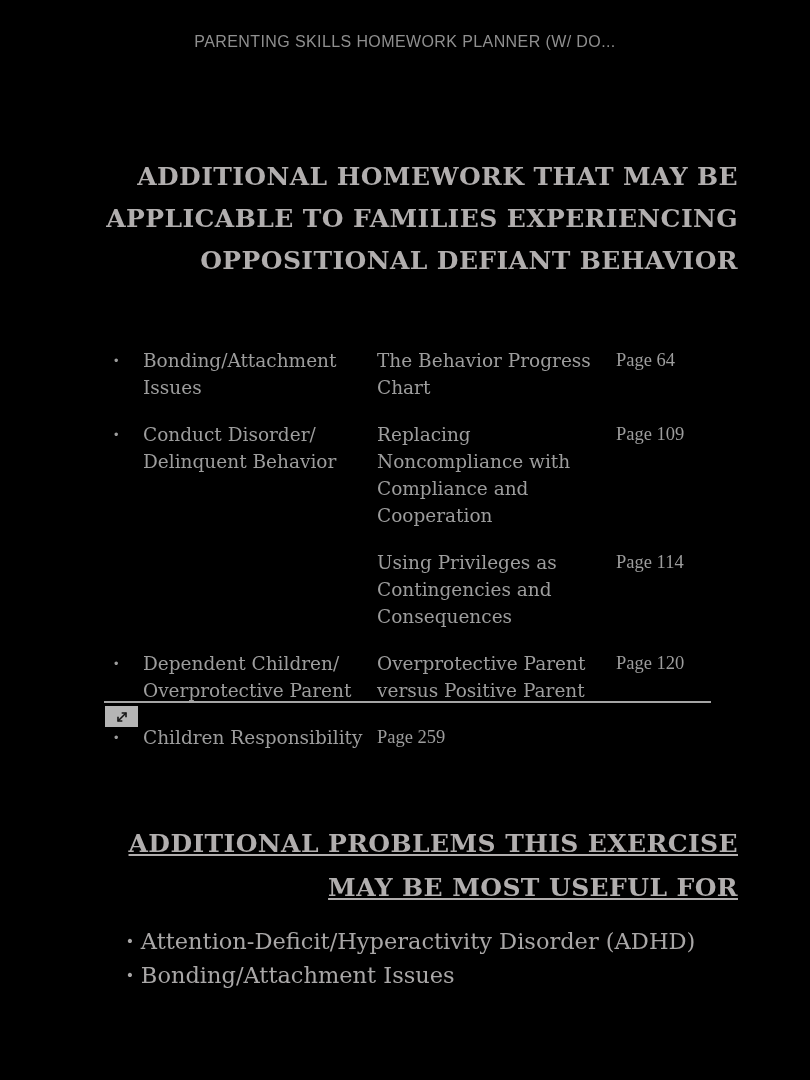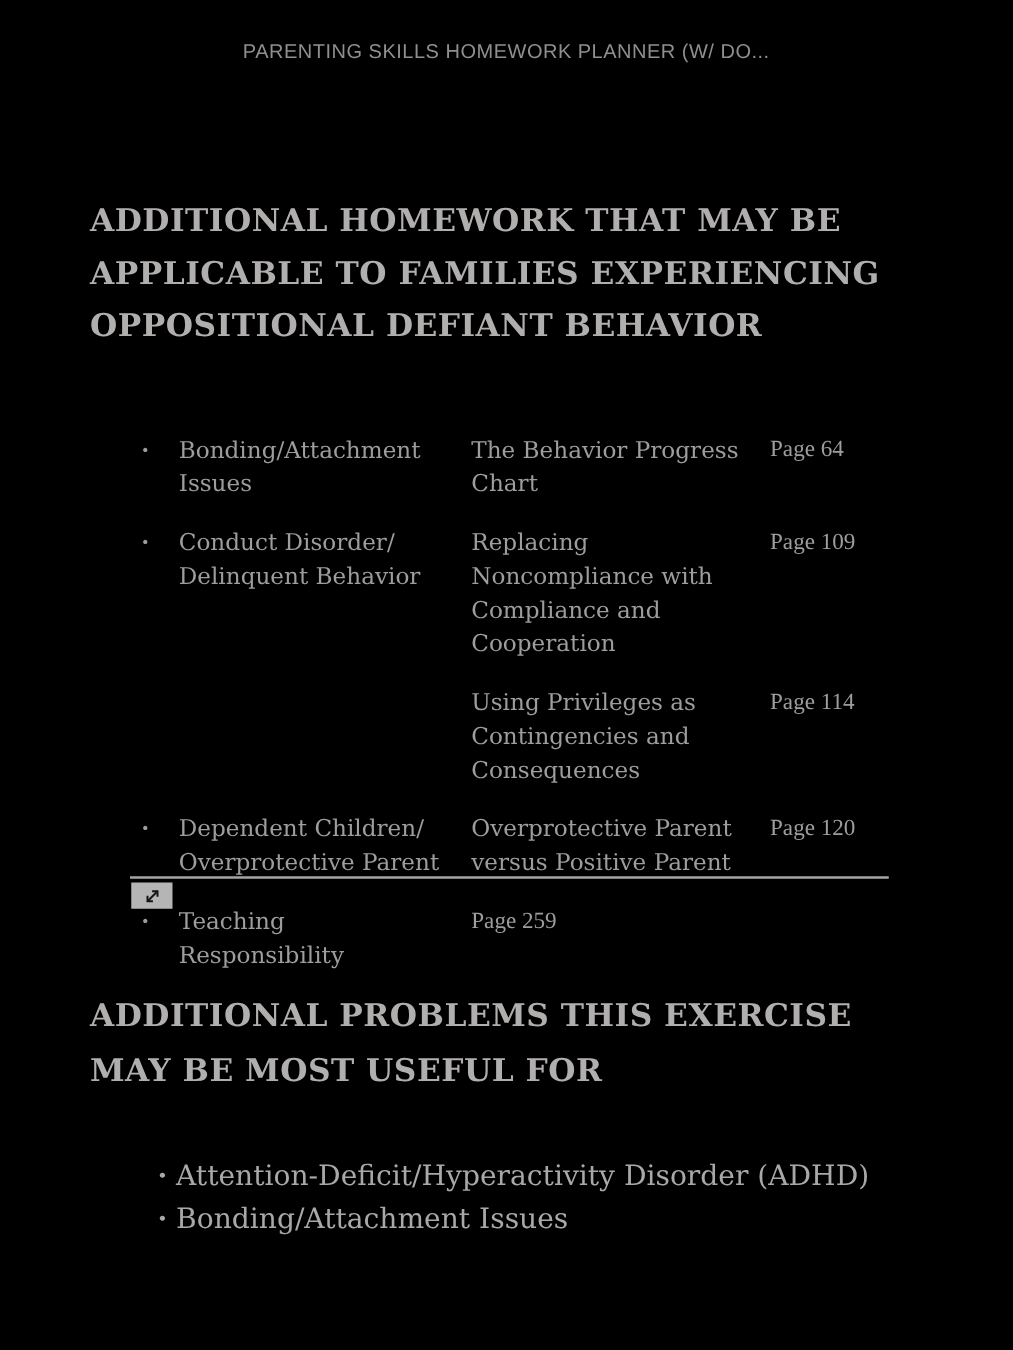--- a/index.html
+++ b/index.html
@@ -11,26 +11,26 @@
   body{
     width:810px;height:1080px;position:relative;overflow:hidden;
     font-family:"DejaVu Serif", serif;
   }
   .top-bar{
     position:absolute;top:33px;left:0;right:0;text-align:center;
     font-family:"Liberation Sans", sans-serif;font-size:16px;letter-spacing:.4px;
     color:var(--c-header);
   }
   .heading{
-    position:absolute;left:72px;right:72px;text-align:left;
+    position:absolute;left:72px;right:72px;text-align:right;
     font-family:"DejaVu Serif", serif;font-weight:700;font-size:25px;
     color:var(--c-heading);letter-spacing:.4px;
   }
   .heading-1{top:156px;line-height:42px;}
-  .heading-2{top:791px;line-height:44px;}
+  .heading-2{top:822px;line-height:44px;text-decoration:underline;}
   .xref-table{
     position:absolute;top:347px;left:105px;width:606px;
     font-size:18.5px;line-height:27px;color:var(--c-text);
   }
   .xref-row{display:grid;grid-template-columns:38px 234px 239px 1fr;margin-bottom:20px;}
   .cell-bullet{padding-left:8px;font-weight:700;}
   .cell-cat,.cell-ex{padding-right:14px;hyphens:manual;}
   .cell-page{white-space:nowrap;font-family:Liberation Serif, serif;}
   .table-divider{
     position:absolute;top:701px;left:104px;width:607px;height:2px;
@@ -81,21 +81,21 @@
 
   <div class="xref-row">
     <span class="cell-bullet">·</span>
     <span class="cell-cat">Dependent Children/ Overprotective Parent</span>
     <span class="cell-ex">Overprotective Parent ver­sus Positive Parent</span>
     <span class="cell-page">Page 120</span>
   </div>
 
   <div class="xref-row">
     <span class="cell-bullet">·</span>
-    <span class="cell-ex">Teaching Responsibility</span>
+    <span class="cell-ex">Children Responsibility</span>
     <span class="cell-page">Page 259</span>
   </div>
 </div>
 
 <div class="table-divider"></div>
 
 <button class="expand-btn">
   <span>
     <svg width="16" height="16" viewBox="0 0 20 20" fill="none" stroke="currentColor" stroke-width="2">
       <path d="M5 15 L15 5"></path>

